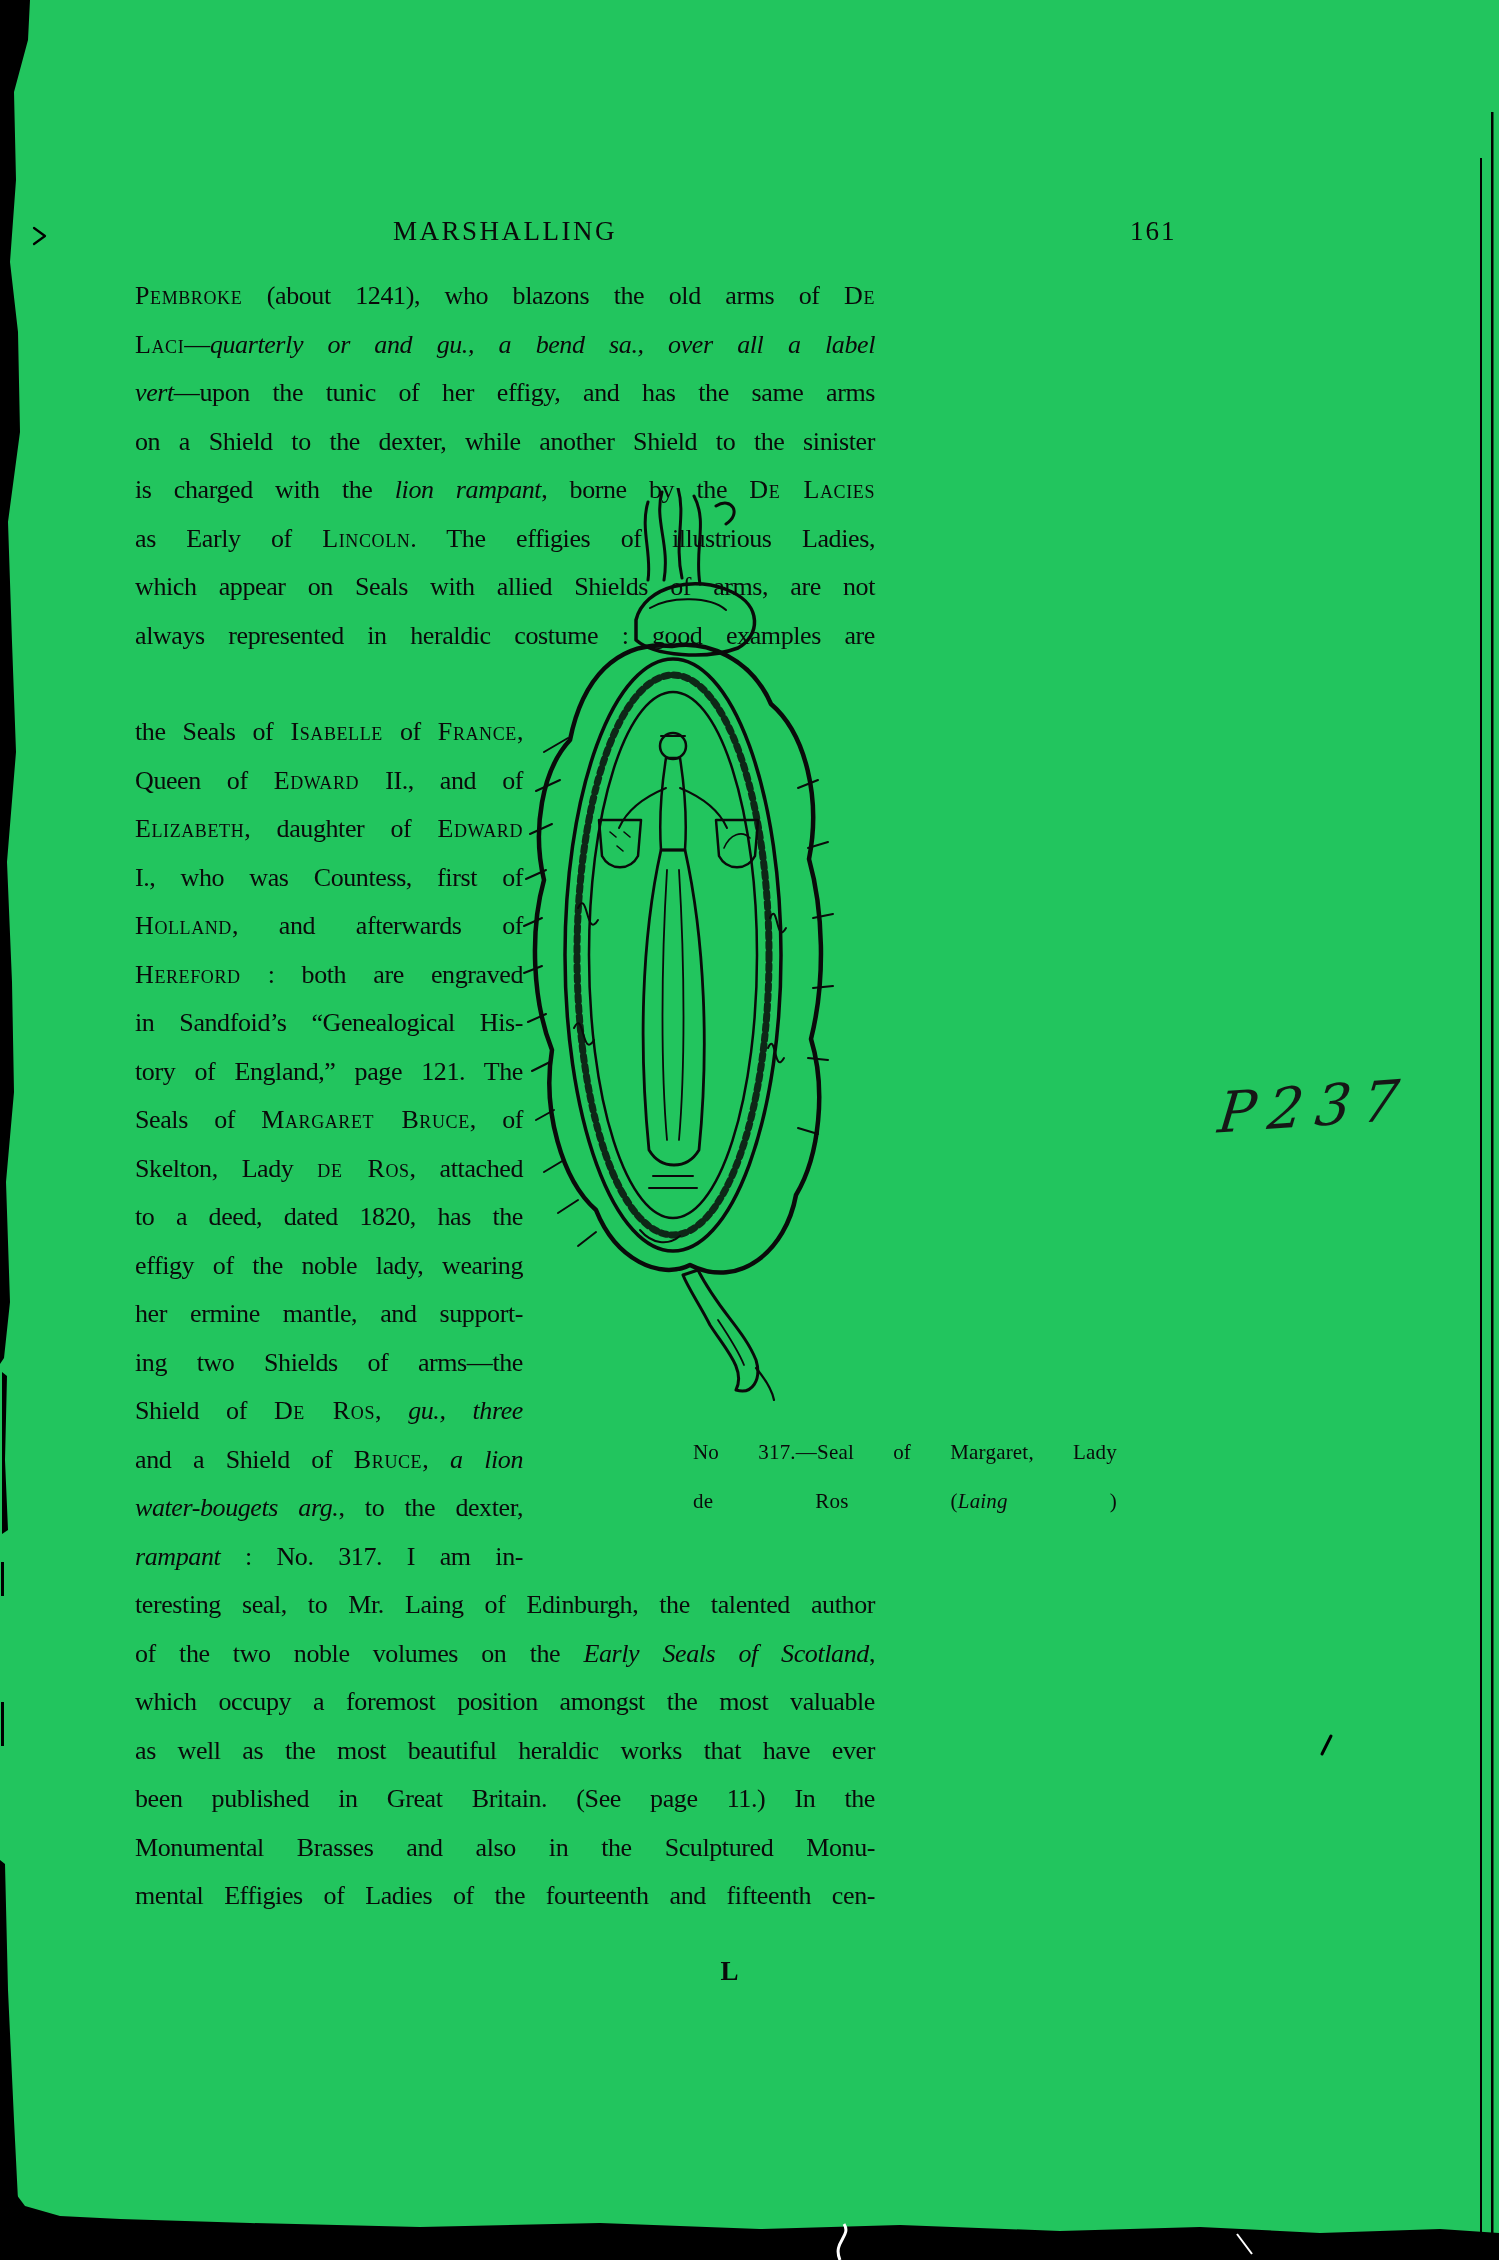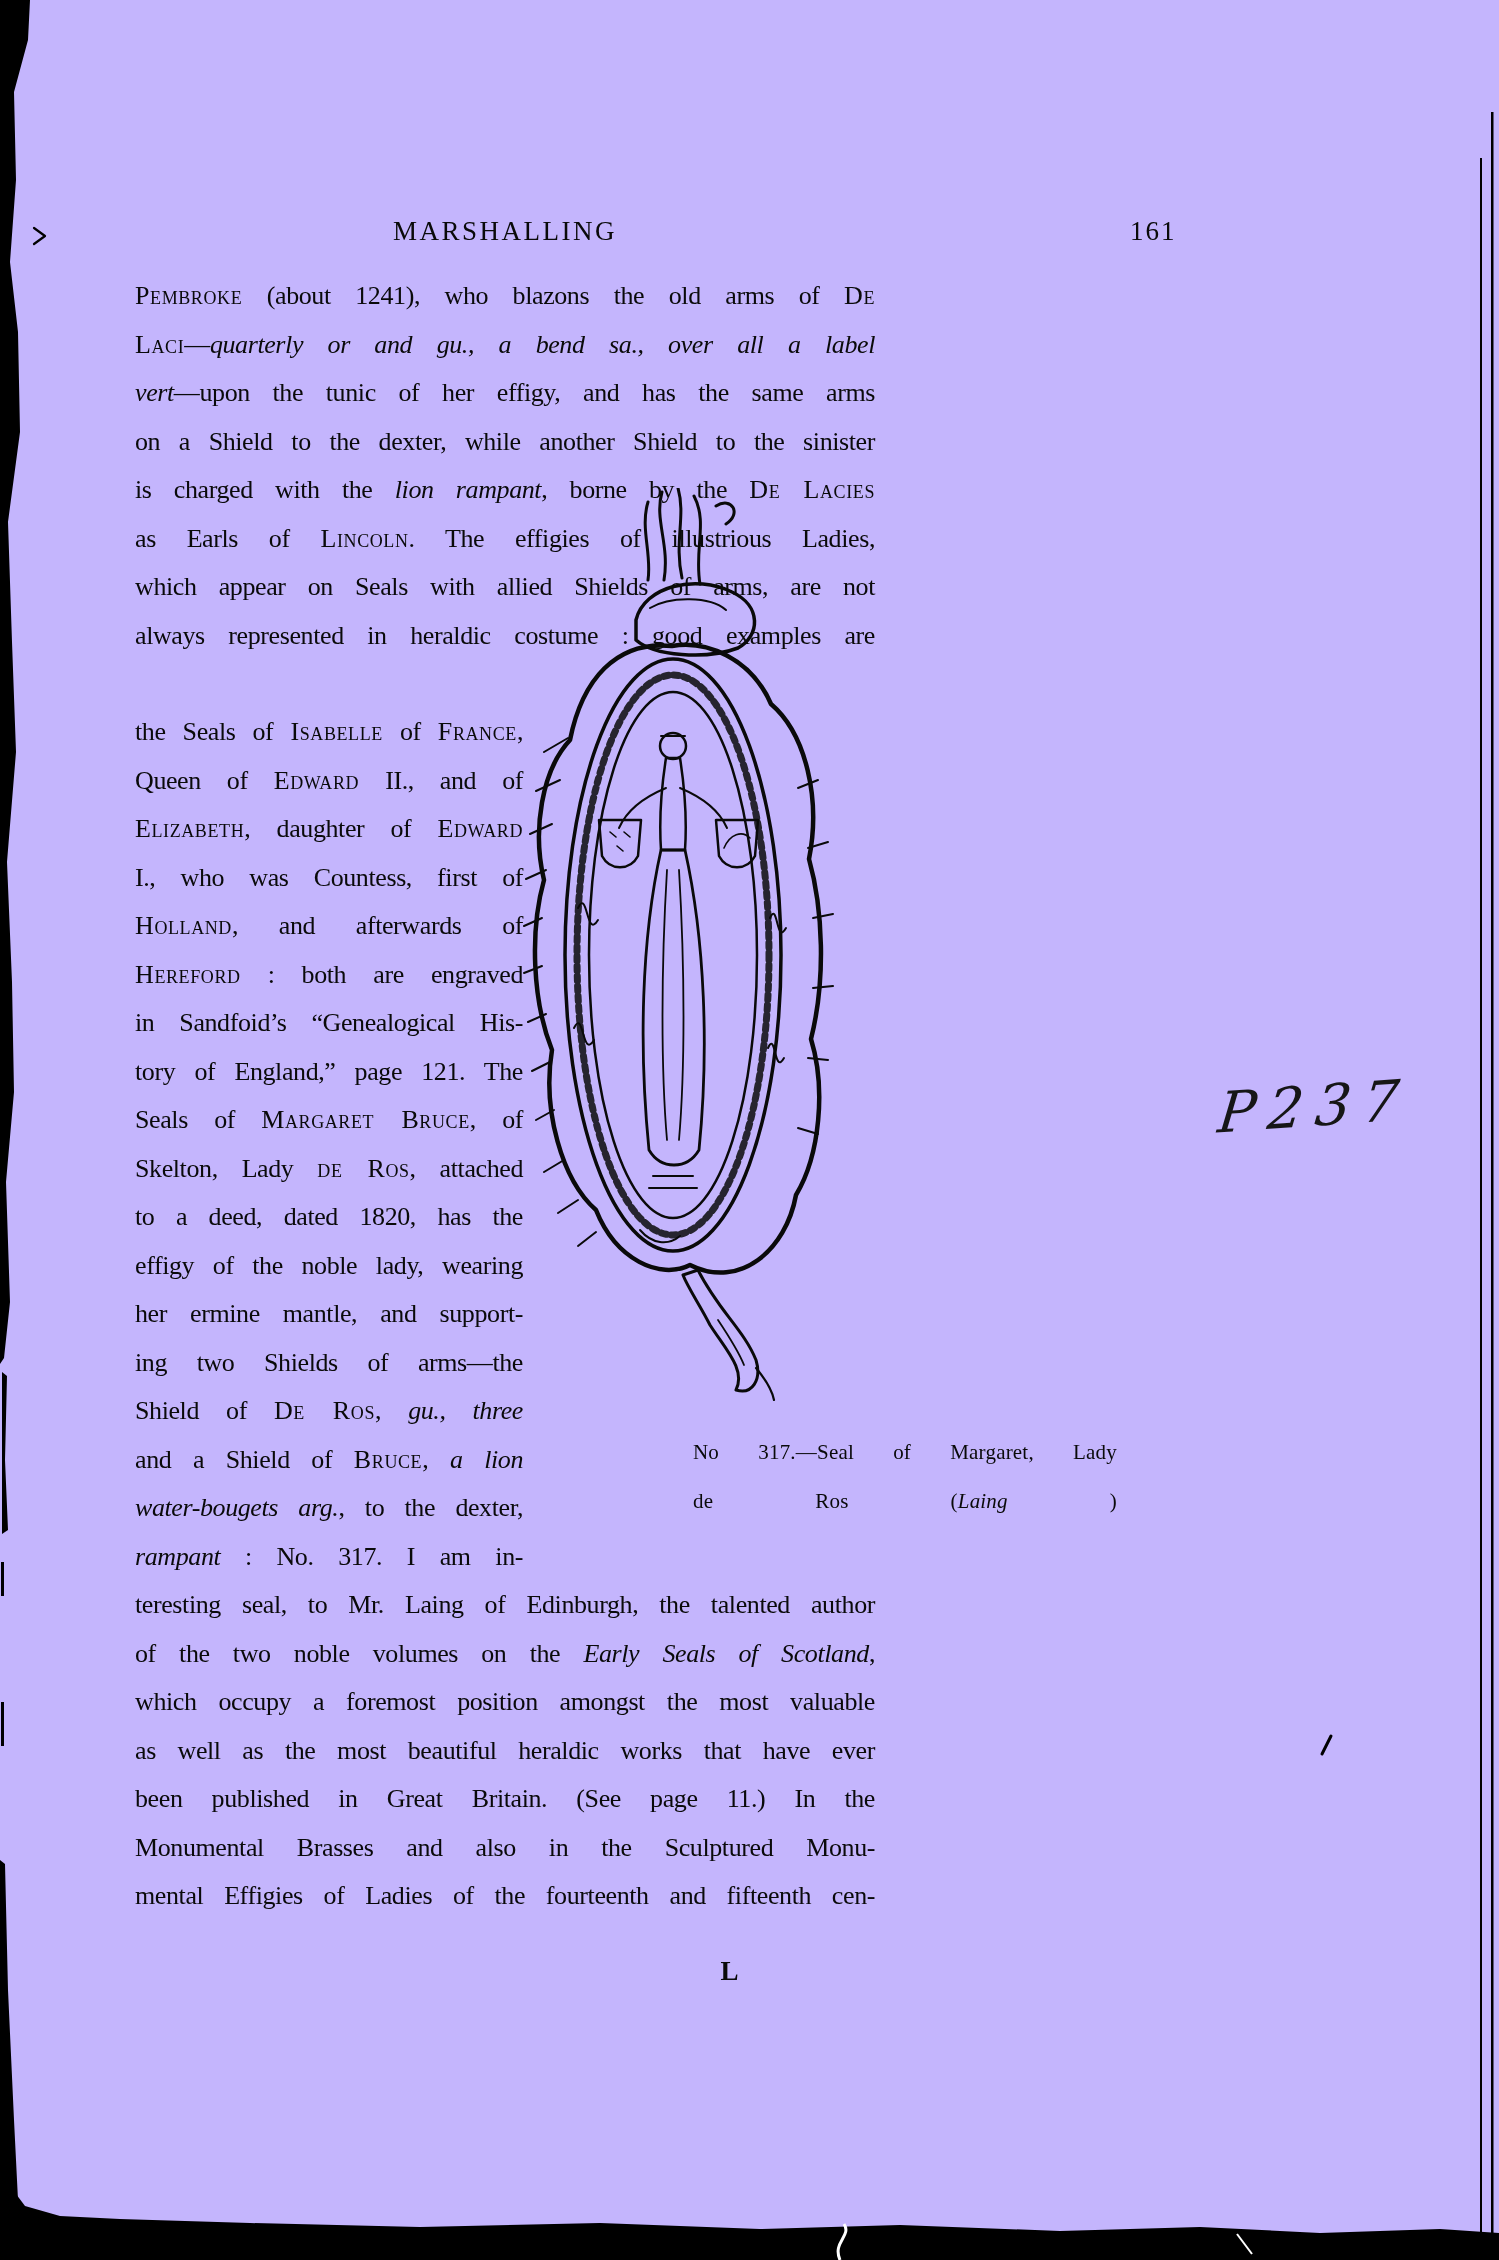--- a/index.html
+++ b/index.html
@@ -1,19 +1,19 @@
 <!DOCTYPE html>
 <html><head>
 <meta charset="utf-8">
 <style>
   html,body{margin:0;padding:0;background:#e8e8e8;}
   .page{
     position:relative;
     width:1499px;height:2260px;
-    background:#c4b5fd;
+    background:#22c55e;
     overflow:hidden;
     font-family:"Liberation Serif", serif;
     color:#0a0a0a;
   }
   .header-title{
     position:absolute;left:135px;top:216px;width:740px;
     text-align:center;font-size:27px;letter-spacing:2.5px;
     font-weight:500;
   }
   .page-number{
@@ -59,21 +59,21 @@
 
   <div class="header-title">MARSHALLING</div>
   <div class="page-number">161</div>
 
   <div id="block1" class="textblock">
       <div class="tline"><span class="sc">Pembroke</span><span> (about 1241), who blazons the old arms of </span><span class="sc">De</span></div>
       <div class="tline"><span class="sc">Laci</span><span>—</span><span class="i">quarterly or and gu., a bend sa., over all a label</span></div>
       <div class="tline"><span class="i">vert</span><span>—upon the tunic of her effigy, and has the same arms</span></div>
       <div class="tline"><span>on a Shield to the dexter, while another Shield to the sinister</span></div>
       <div class="tline"><span>is charged with the </span><span class="i">lion rampant</span><span>, borne by the </span><span class="sc">De Lacies</span></div>
-      <div class="tline"><span>as Earls of </span><span class="sc">Lincoln</span><span>.  The effigies of illustrious Ladies,</span></div>
+      <div class="tline"><span>as Early of </span><span class="sc">Lincoln</span><span>.  The effigies of illustrious Ladies,</span></div>
       <div class="tline"><span>which appear on Seals with allied Shields of arms, are not</span></div>
       <div class="tline"><span>always represented in heraldic costume :  good examples are</span></div>
     </div>
   <div id="block2" class="textblock">
       <div class="tline"><span>the Seals of </span><span class="sc">Isabelle</span><span> of </span><span class="sc">France</span><span>,</span></div>
       <div class="tline"><span>Queen of </span><span class="sc">Edward</span><span> II., and of</span></div>
       <div class="tline"><span class="sc">Elizabeth</span><span>, daughter of </span><span class="sc">Edward</span></div>
       <div class="tline"><span>I., who was Countess, first of</span></div>
       <div class="tline"><span class="sc">Holland</span><span>, and afterwards of</span></div>
       <div class="tline"><span class="sc">Hereford</span><span> : both are engraved</span></div>

